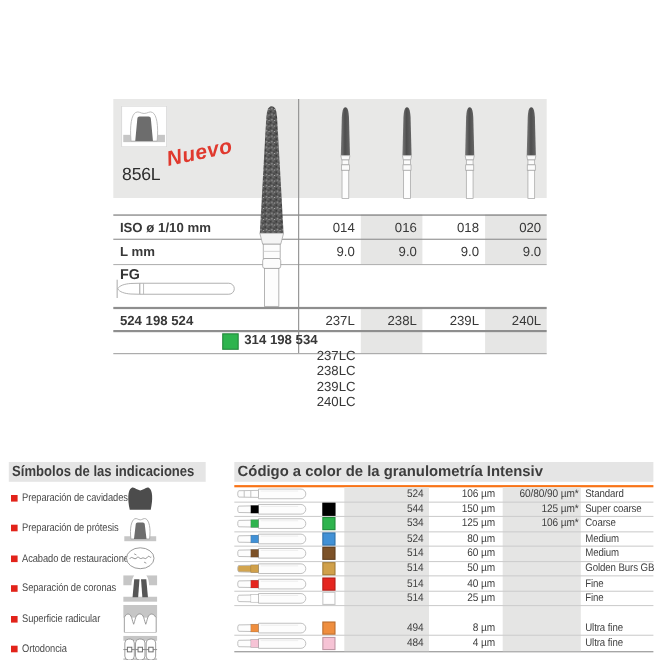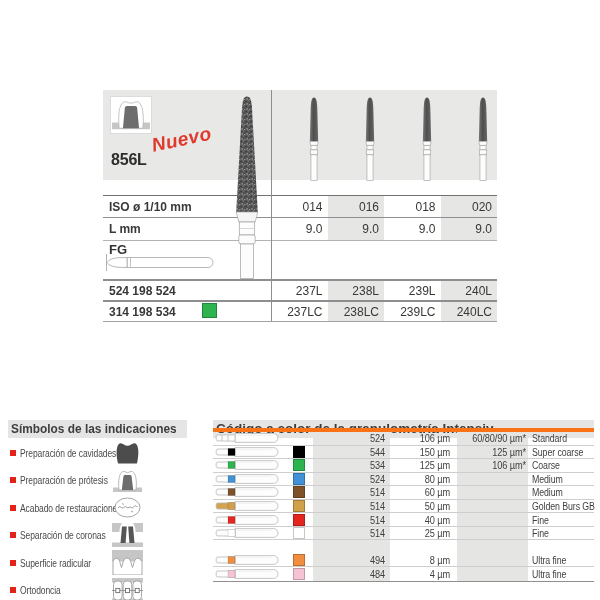--- a/index.html
+++ b/index.html
@@ -3,21 +3,21 @@
 <meta charset="utf-8">
 <style>
   html,body{margin:0;padding:0;background:#fff;}
   .page{position:relative;width:600px;height:600px;background:#fff;overflow:hidden;
         font-family:"Liberation Sans",sans-serif;color:#3a3a3a;}
   
   .ptable{position:absolute;left:103px;top:90px;width:394px;height:232px;}
   .band{position:absolute;left:0;top:0;width:394px;height:90px;background:#e8e8e7;}
   .tooth-box{position:absolute;left:7px;top:6px;width:42px;height:38px;background:#fff;border:1px solid #dcdcdc;box-sizing:border-box;}
   .tooth-box svg{width:100%;height:100%;display:block;}
-  .model{position:absolute;left:8px;top:61px;font-size:16px;font-weight:bold;color:#2d2d2d;letter-spacing:-0.2px;}
+  .model{position:absolute;left:8px;top:61px;font-size:16px;font-weight:normal;color:#2d2d2d;letter-spacing:-0.2px;}
   .nuevo{position:absolute;left:49px;top:45px;font-size:19px;font-weight:bold;font-style:italic;
          color:#e0392e;transform:rotate(-12deg);transform-origin:left center;letter-spacing:0.5px;}
   .big-bur{position:absolute;left:127px;top:5px;width:34px;height:184px;z-index:6;}
   .big-bur svg{width:100%;height:100%;display:block;}
   .small-bur{position:absolute;top:6px;width:20px;height:85px;z-index:5;}
   .small-bur svg{width:100%;height:100%;display:block;}
   .vdiv{position:absolute;left:168px;top:0;width:1px;height:231px;background:#8e8e8e;z-index:3;}
   .hline{position:absolute;left:0;width:394px;z-index:2;}
   .colband{position:absolute;width:56.5px;background:#e6e6e5;z-index:0;}
   .trow{position:absolute;left:0;width:394px;display:flex;align-items:center;z-index:4;}
@@ -36,21 +36,21 @@
   .sym-header span{display:inline-block;transform:scaleX(0.88);transform-origin:left center;}
   .sym-item{position:absolute;left:0;width:187px;height:27px;}
   .sym-bullet{position:absolute;left:2px;top:50%;margin-top:-3px;width:6px;height:6px;background:#e2231a;}
   .sym-label{position:absolute;left:12px;top:50%;transform:translateY(-50%) scaleX(0.85);transform-origin:left center;
              font-size:10px;color:#4a4a4a;white-space:nowrap;letter-spacing:-0.1px;}
   .sym-icon{position:absolute;left:104px;top:1px;width:31px;height:25px;}
   .sym-icon svg{width:100%;height:100%;display:block;}
   
   .gran-section{position:absolute;left:213px;top:420px;width:381px;height:172px;}
   .gran-header{position:absolute;left:0;top:0;width:381px;height:18px;}
-  .gran-table{position:absolute;left:0;top:8px;width:381px;height:149px;border-top:4px solid #f97316;
+  .gran-table{position:absolute;left:0;top:21px;width:381px;height:149px;border-top:2px solid #f97316;
               border-bottom:1px solid #8f8f8f;box-sizing:content-box;}
   .gbar{position:absolute;top:0;height:149px;background:#e5e5e4;z-index:0;}
   .gbar-code{left:100px;width:77px;}
   .gbar-alt{left:244px;width:71px;}
   .g-row{position:absolute;left:0;width:381px;height:13.545px;border-bottom:1px solid #cecece;box-sizing:border-box;z-index:1;}
   .g-row.last{border-bottom:none;}
   .g-bur{position:absolute;left:1px;top:50%;transform:translateY(-50%);width:66px;height:12px;}
   .g-bur svg{width:100%;height:100%;display:block;}
   .g-swatch{position:absolute;left:80px;top:50%;transform:translateY(-50%);width:10px;height:10px;
             border:1px solid rgba(0,0,0,0.22);box-sizing:content-box;}
@@ -184,21 +184,21 @@
         <line x1="25.5" y1="3.5" x2="25.5" y2="13.5" stroke="#b5b5b5" stroke-width="0.8"></line>
       </svg>
     </div>
     <div class="trow" id="row-o1" style="top:191px;height:19px;">
         <div class="t-label">524 198 524</div>
         <div class="t-cell">237L</div>
         <div class="t-cell">238L</div>
         <div class="t-cell">239L</div>
         <div class="t-cell">240L</div>
       </div>
-    <div class="trow" id="row-o2" style="top:212px;height:19px;">
+    <div class="trow" id="row-o2" style="top:212px;height:19px;flex-direction:column;">
         <div class="t-label">314 198 534</div>
         <div class="t-cell">237LC</div>
         <div class="t-cell">238LC</div>
         <div class="t-cell">239LC</div>
         <div class="t-cell">240LC</div>
       </div>
     <div class="marker" id="green-marker" style="background: rgb(46, 180, 78);"></div>
   </div>
 
   <div class="sym-section" id="sym-section">

